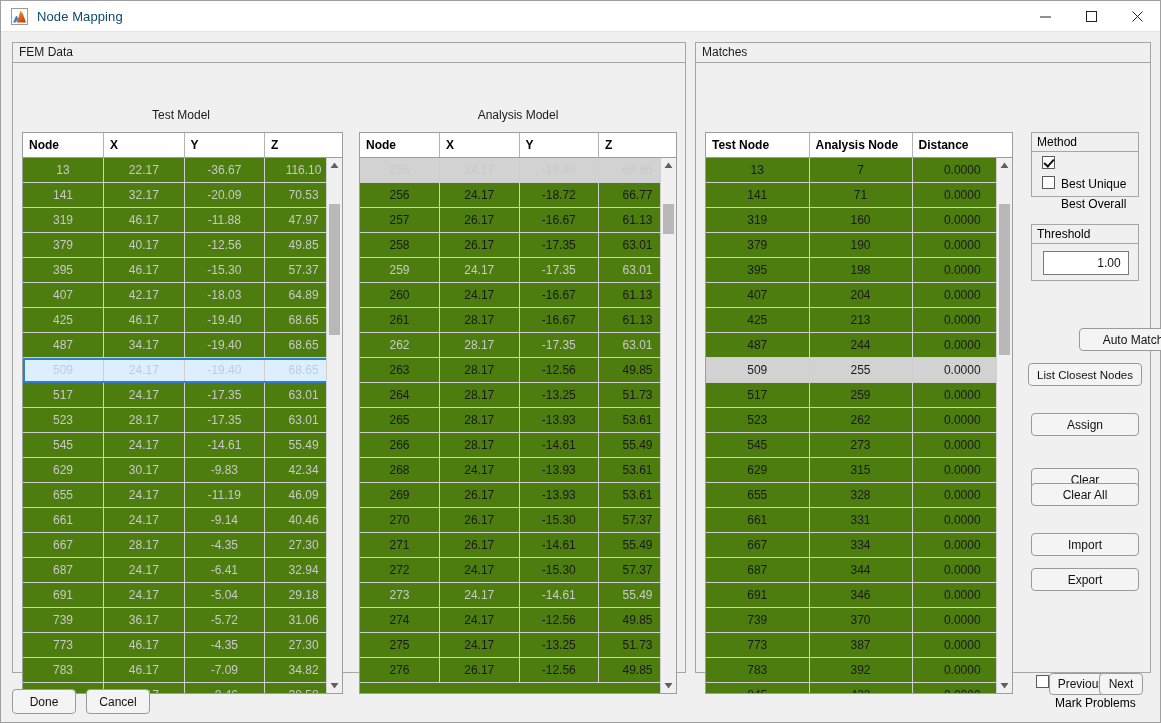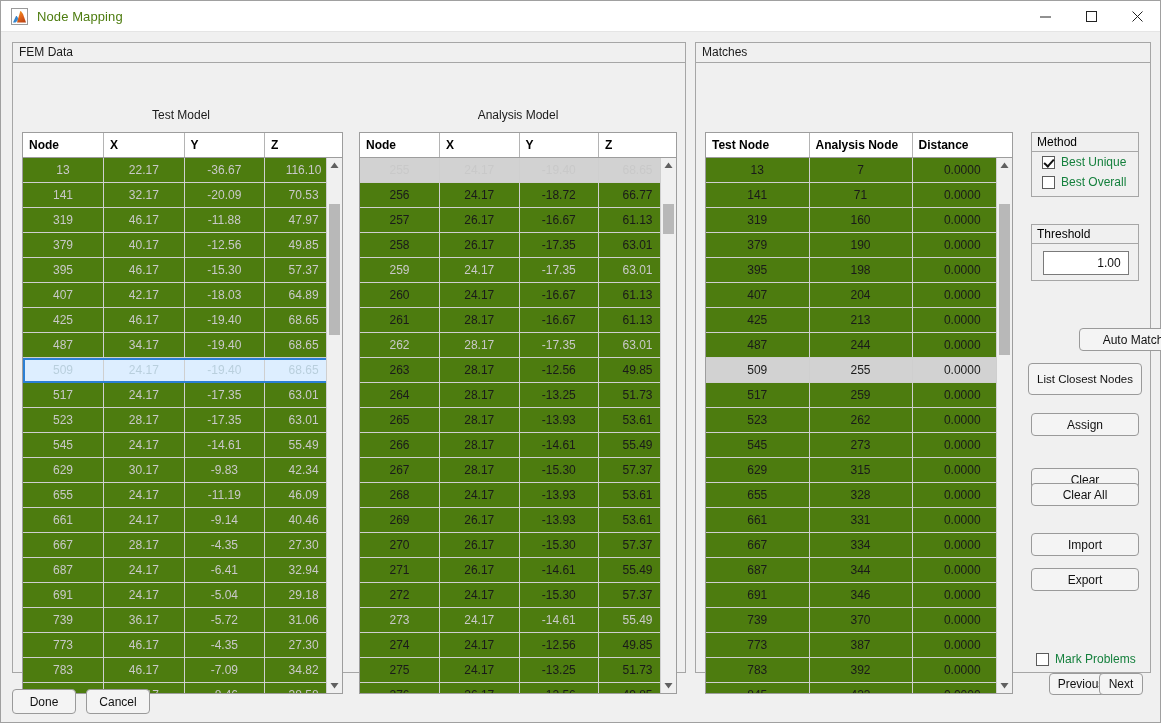--- a/index.html
+++ b/index.html
@@ -31,21 +31,21 @@
     width:17px;height:17px;margin-left:10px;margin-right:9px;
     background:#ffffff;border:1px solid #9a9a9a;
     position:relative;overflow:hidden;box-sizing:border-box;
   }
   .title-icon .m1{position:absolute;left:1px;top:7px;width:6px;height:7px;
     background:linear-gradient(120deg,#1f5fa8 0%,#3a8fd4 60%,#9ecbee 100%);
     clip-path:polygon(0% 100%,55% 0%,100% 55%,45% 100%);}
   .title-icon .m2{position:absolute;left:4px;top:2px;width:10px;height:12px;
     background:linear-gradient(150deg,#f29b1d 0%,#e2641a 50%,#b03a10 100%);
     clip-path:polygon(10% 100%,45% 0%,70% 30%,100% 100%);}
-  .title-text{font-size:13px;color:#4d7c0f;letter-spacing:.1px;}
+  .title-text{font-size:13px;color:#0c4a6e;letter-spacing:.1px;}
   .win-btns{margin-left:auto;display:flex;height:31px;}
   .win-btn{width:46px;height:31px;display:flex;align-items:center;justify-content:center;}
   .win-btn svg{display:block;}
   
   .content{flex:1 1 auto;position:relative;}
   .groupbox{
     position:absolute;
     border:1px solid #a6a6a6;
     background:#f0f0f0;
     box-sizing:border-box;
@@ -135,21 +135,21 @@
   }
   .chk-row{display:flex;align-items:center;height:20px;padding-left:10px;}
   .chk{
     width:13px;height:13px;border:1px solid #5b5b5b;background:#fff;
     margin-right:6px;position:relative;box-sizing:border-box;flex:0 0 auto;
   }
   .chk.on::after{
     content:"";position:absolute;left:3px;top:0px;width:4px;height:8px;
     border:solid #111;border-width:0 2px 2px 0;transform:rotate(42deg);
   }
-  .chk-label{font-size:12px;color:#15803d;}
+  .chk-label{font-size:12px;color:#000000;margin-top:44px;}
   .txtbox{
     position:absolute;background:#fff;border:1px solid #7a7a7a;
     display:flex;align-items:center;justify-content:center;
     font-size:12px;color:#111;box-sizing:border-box;padding-left:46px;
   }
   .btn{
     position:absolute;
     background:#f4f4f4;
     border:1px solid #9a9a9a;
     border-radius:4px;
@@ -467,26 +467,20 @@
                 <td>-13.93</td>
                 <td>53.61</td>
               </tr>
               <tr>
                 <td>266</td>
                 <td>28.17</td>
                 <td>-14.61</td>
                 <td>55.49</td>
               </tr>
               <tr>
-                <td>267</td>
-                <td>28.17</td>
-                <td>-15.30</td>
-                <td>57.37</td>
-              </tr>
-              <tr>
                 <td>268</td>
                 <td>24.17</td>
                 <td>-13.93</td>
                 <td>53.61</td>
               </tr>
               <tr>
                 <td>269</td>
                 <td>26.17</td>
                 <td>-13.93</td>
                 <td>53.61</td>
@@ -717,21 +711,21 @@
         <div class="chk-label">Best Overall</div>
       </div>
     </div>
 
     <div class="panel" style="left:1030px;top:184px;width:108px;height:57px;margin-top:8px;">
       <div class="panel-title">Threshold</div>
       <div class="txtbox" style="left:11px;top:26px;width:86px;height:24px;">1.00</div>
     </div>
 
     <div class="btn" style="left:1030px;top:296px;width:108px;height:23px;margin-left:48px;">Auto Match</div>
-    <div class="btn" style="left:1027px;top:331px;width:114px;height:32px;font-size:11.5px;">List Closest Nodes</div>
+    <div class="btn" style="left:1027px;top:331px;width:114px;height:23px;font-size:11.5px;">List Closest Nodes</div>
 
     <div class="btn" style="left:1030px;top:381px;width:108px;height:23px;">Assign</div>
     <div class="btn" style="left:1030px;top:416px;width:108px;height:23px;margin-top:20px;">Clear</div>
     <div class="btn" style="left:1030px;top:451px;width:108px;height:23px;">Clear All</div>
 
     <div class="btn" style="left:1030px;top:501px;width:108px;height:23px;">Import</div>
     <div class="btn" style="left:1030px;top:536px;width:108px;height:23px;">Export</div>
 
     <div style="position:absolute;left:1035px;top:620px;display:flex;align-items:center;">
       <div class="chk"></div>

